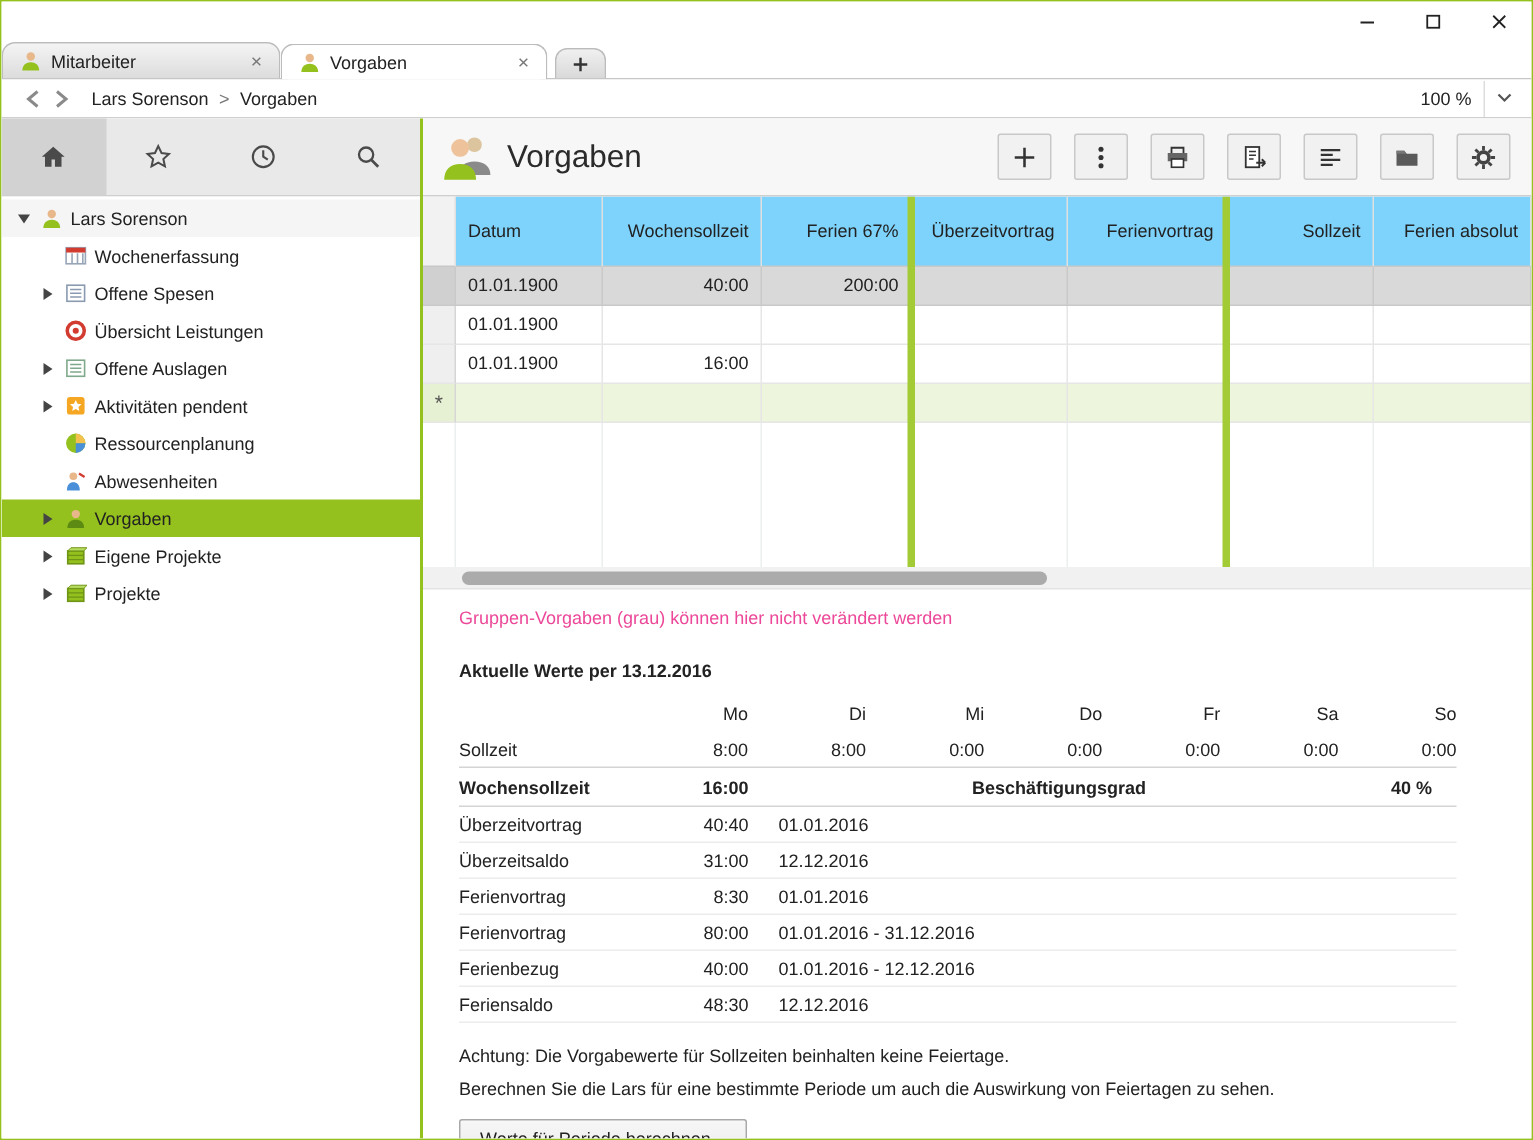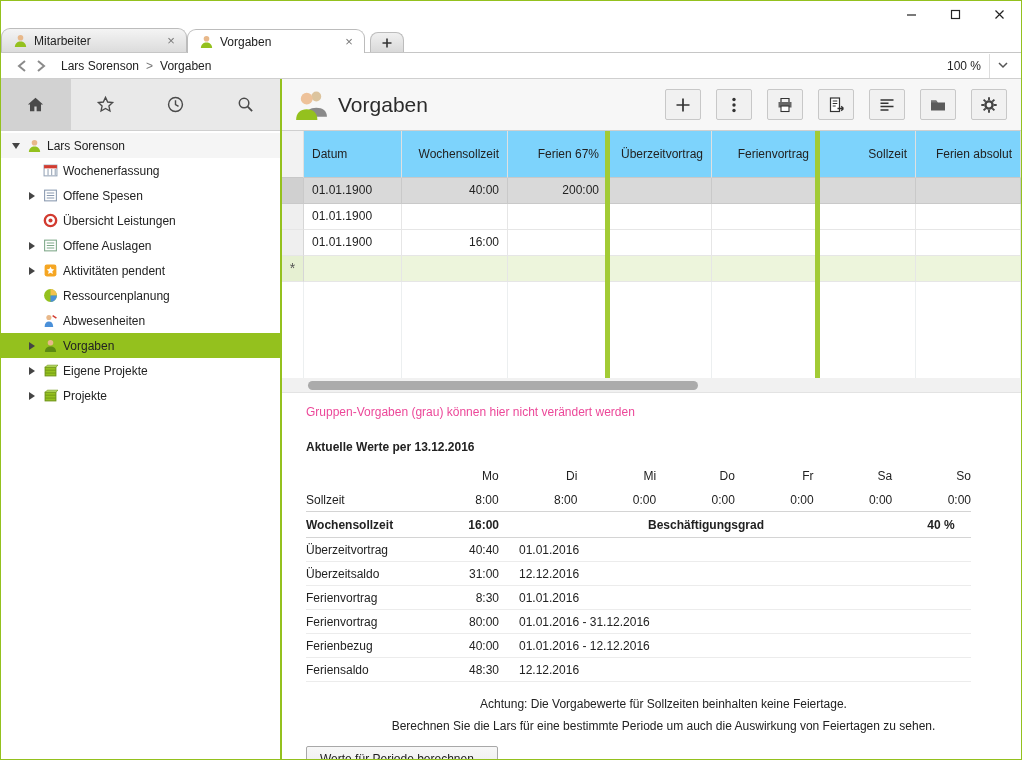--- a/index.html
+++ b/index.html
@@ -97,21 +97,21 @@
   .day-cell { text-align:right; }
   .day-label { text-align:left; }
   .sollzeit-row { border-bottom:1px solid #d4d4d4; }
   .weekly-row { display:grid; grid-template-columns:114px 79px 412px 60px; height:26px; align-items:center; width:665px; border-bottom:1px solid #d4d4d4; font-weight:bold; }
   .weekly-value { text-align:right; }
   .weekly-grade-label { text-align:right; padding-right:147px; }
   .weekly-grade-value { text-align:center; }
   .dv-row { display:grid; grid-template-columns:114px 79px auto; height:24px; align-items:center; width:665px; border-bottom:1px solid #ececec; }
   .dv-value { text-align:right; }
   .dv-date { margin-left:20px; }
-  .warning { margin-top:11px; line-height:1.85;text-align:center; }
+  .warning { margin-top:11px; line-height:1.85; }
   .calc-btn { margin-top:9px; height:25px; padding:0 13px; font-family:"Liberation Sans",sans-serif; font-size:12px; color:#222;
               background:linear-gradient(#f7f7f7,#ececec); border:1px solid #a8a8a8; border-radius:2px; }
 </style>
 </head>
 <body>
 
 <div class="window">
 
   <div class="titlebar">
     <div class="win-btn">

